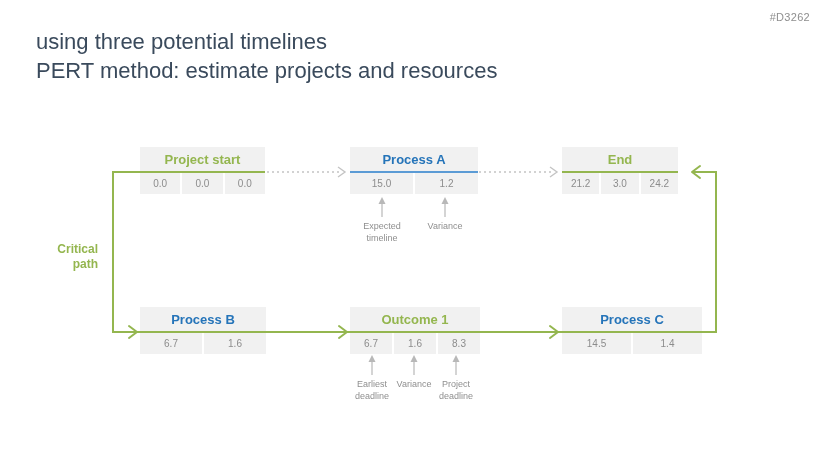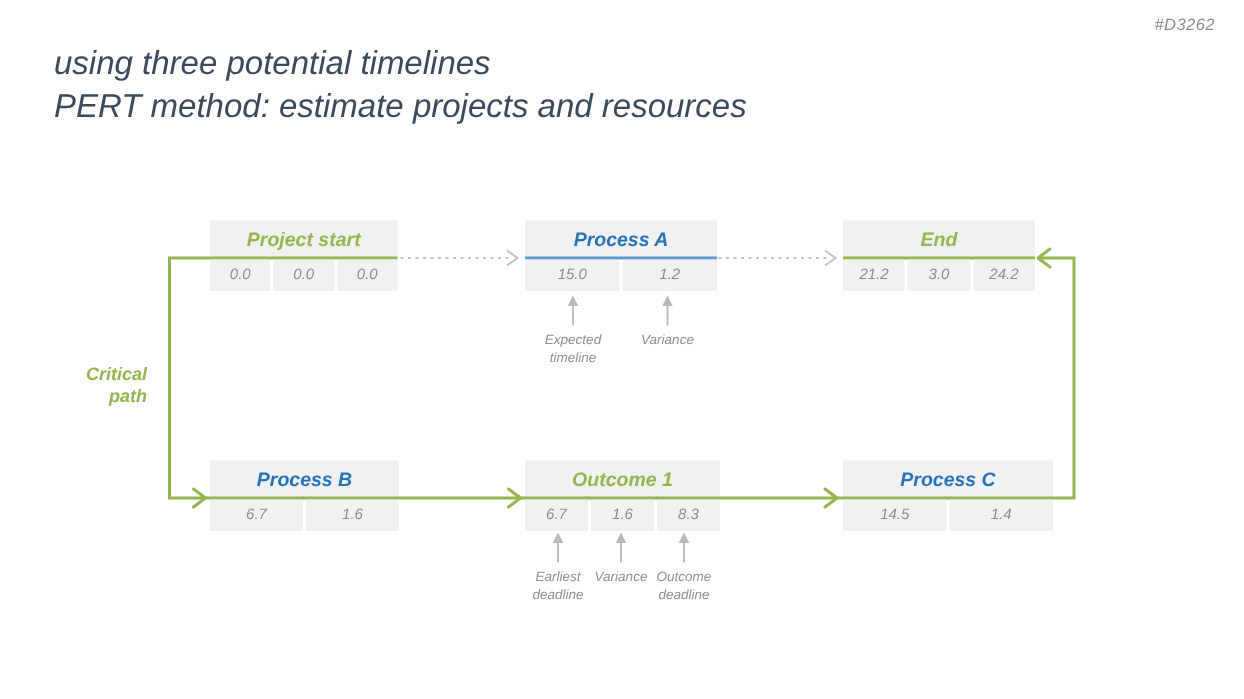--- a/index.html
+++ b/index.html
@@ -1,17 +1,17 @@
 <!DOCTYPE html>
 <html><head>
 <meta charset="utf-8">
 <style>
   html,body{margin:0;padding:0;background:#fff;}
   body{font-family:"Liberation Sans", sans-serif;}
-  .slide{position:relative;width:829px;height:466px;background:#ffffff;overflow:hidden;font-style:italic;}
+  .slide{position:relative;width:829px;height:466px;background:#ffffff;overflow:hidden;}
 
   .doc-code{position:absolute;top:11px;right:19px;font-size:11px;color:#8e8e8e;letter-spacing:.3px;}
 
   .page-title{position:absolute;left:36px;top:27px;font-size:22px;line-height:29px;
               color:#3a4a5c;font-weight:400;}
   .page-title span{display:block;}
 
   .svg-layer{position:absolute;left:0;top:0;width:829px;height:466px;}
 
   .node{position:absolute;}
@@ -85,21 +85,21 @@
   </div>
 
   <div class="node t-blue u-blue" style="left:350px;top:147px;width:128px;">
     <div class="node-title">Process A</div>
     <div class="node-values">
       <div class="cell">15.0</div>
       <div class="cell">1.2</div>
     </div>
   </div>
 
-  <div class="node t-green u-green" style="left:562px;top:147px;width:128px;">
+  <div class="node t-green u-green" style="left:562px;top:147px;width:116px;">
     <div class="node-title">End</div>
     <div class="node-values">
       <div class="cell">21.2</div>
       <div class="cell">3.0</div>
       <div class="cell">24.2</div>
     </div>
   </div>
 
   <div class="node t-blue u-green" style="left:140px;top:307px;width:126px;">
     <div class="node-title">Process B</div>
@@ -134,17 +134,17 @@
     <span>Variance</span>
   </div>
   <div class="ann" style="left:340px;top:378px;">
     <span>Earliest</span>
     <span>deadline</span>
   </div>
   <div class="ann" style="left:382px;top:378px;">
     <span>Variance</span>
   </div>
   <div class="ann" style="left:424px;top:378px;">
-    <span>Outcome</span>
+    <span>Project</span>
     <span>deadline</span>
   </div>
 
 </div>
 
 </body></html>

